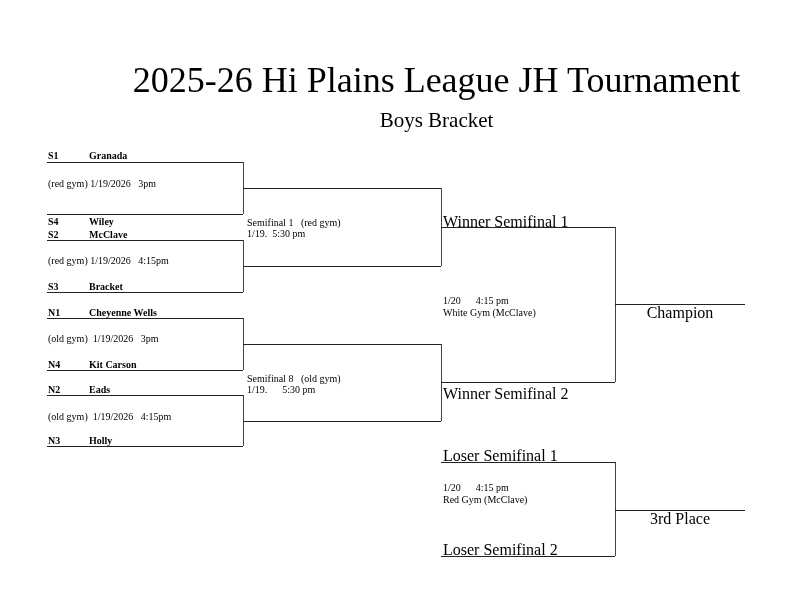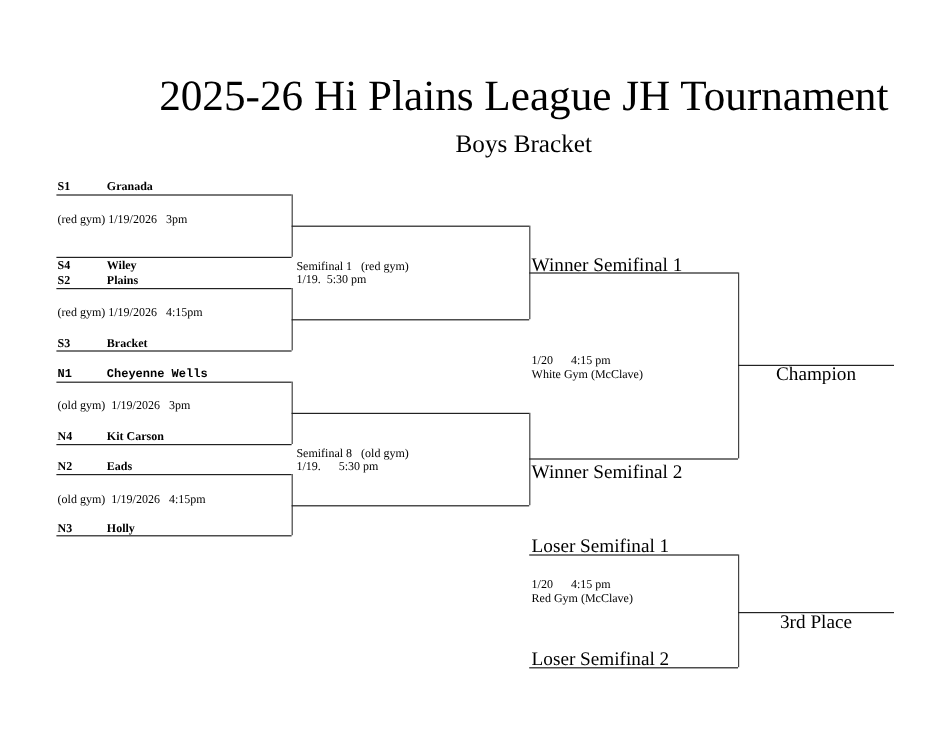--- a/index.html
+++ b/index.html
@@ -27,32 +27,32 @@
 <div class="hl" style="left:47px; top:162px; width:196px;"></div>
 <div class="info" style="left:48px; top:178px;text-align:center;">(red gym) 1/19/2026   3pm</div>
 <div class="team" style="left:48px; top:203px;margin-top:13px;">
   <span class="seed">S4</span><span>Wiley</span>
 </div>
 <div class="hl" style="left:47px; top:214px; width:196px;"></div>
 <div class="vl" style="left:243px; top:162px; height:52px;"></div>
 <div class="hl" style="left:243px; top:188px; width:198px;"></div>
 
 <div class="team" style="left:48px; top:229px;">
-  <span class="seed">S2</span><span>Plains</span>
+  <span class="seed">S2</span><span>McClave</span>
 </div>
 <div class="hl" style="left:47px; top:240px; width:196px;"></div>
 <div class="info" style="left:48px; top:255px;">(red gym) 1/19/2026   4:15pm</div>
 <div class="team" style="left:48px; top:281px;">
   <span class="seed">S3</span><span>Bracket</span>
 </div>
 <div class="hl" style="left:47px; top:292px; width:196px;"></div>
 <div class="vl" style="left:243px; top:240px; height:52px;"></div>
 <div class="hl" style="left:243px; top:266px; width:198px;"></div>
 
-<div class="team" style="left:48px; top:307px;font-family:Liberation Mono, monospace;">
+<div class="team" style="left:48px; top:307px;">
   <span class="seed">N1</span><span>Cheyenne Wells</span>
 </div>
 <div class="hl" style="left:47px; top:318px; width:196px;"></div>
 <div class="info" style="left:48px; top:333px;">(old gym)  1/19/2026   3pm</div>
 <div class="team" style="left:48px; top:359px;">
   <span class="seed">N4</span><span>Kit Carson</span>
 </div>
 <div class="hl" style="left:47px; top:370px; width:196px;"></div>
 <div class="vl" style="left:243px; top:318px; height:52px;"></div>
 <div class="hl" style="left:243px; top:344px; width:198px;"></div>

